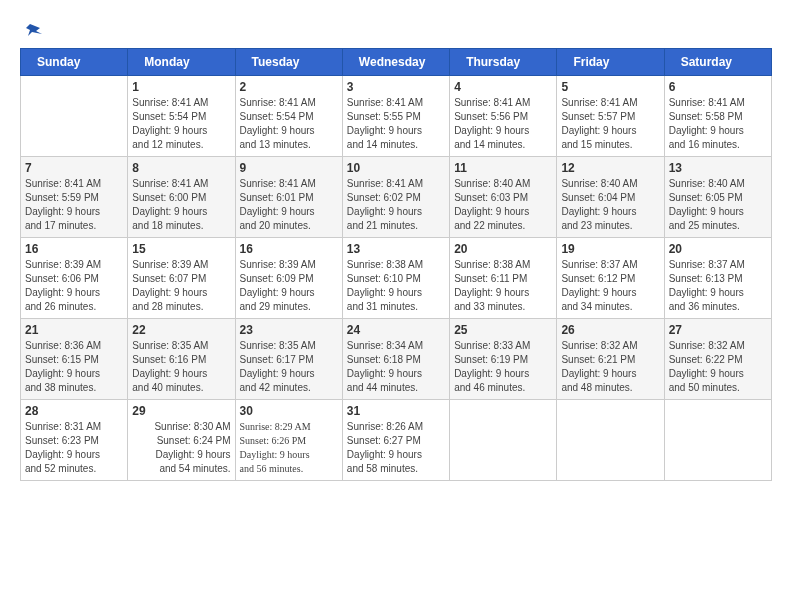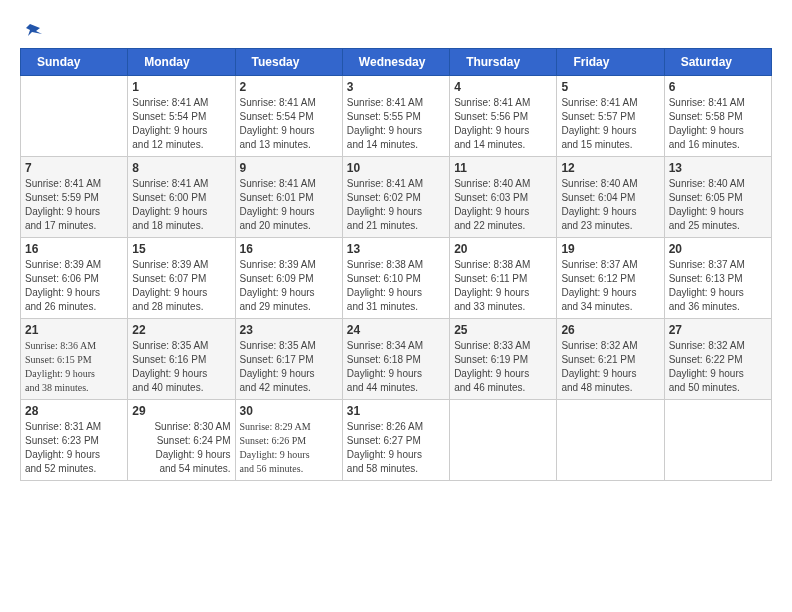--- a/index.html
+++ b/index.html
@@ -250,21 +250,21 @@
           <span class="day-number">20</span>
           <div class="day-info" style="white-space: pre-line;">Sunrise: 8:37 AM
 Sunset: 6:13 PM
 Daylight: 9 hours
 and 36 minutes.</div>
         </td>
       </tr>
       <tr>
         <td>
           <span class="day-number">21</span>
-          <div class="day-info" style="white-space: pre-line; font-family: Liberation Serif, serif;">Sunrise: 8:36 AM
+          <div class="day-info" style="white-space: pre-line;">Sunrise: 8:36 AM
 Sunset: 6:15 PM
 Daylight: 9 hours
 and 38 minutes.</div>
         </td>
         <td>
           <span class="day-number">22</span>
           <div class="day-info" style="white-space: pre-line;">Sunrise: 8:35 AM
 Sunset: 6:16 PM
 Daylight: 9 hours
 and 40 minutes.</div>

